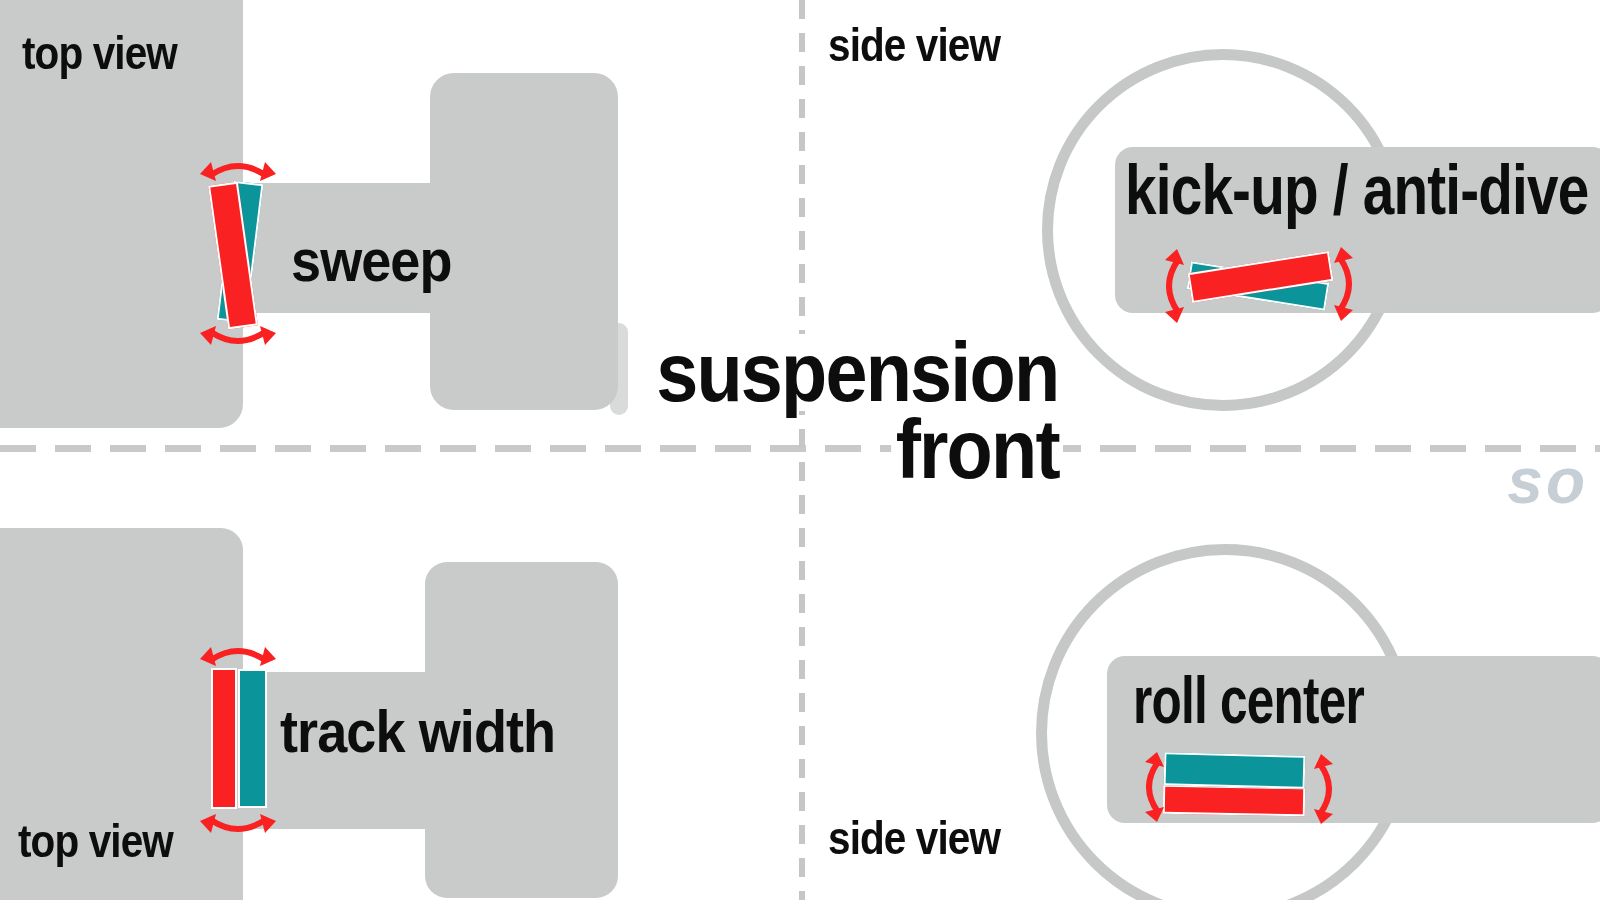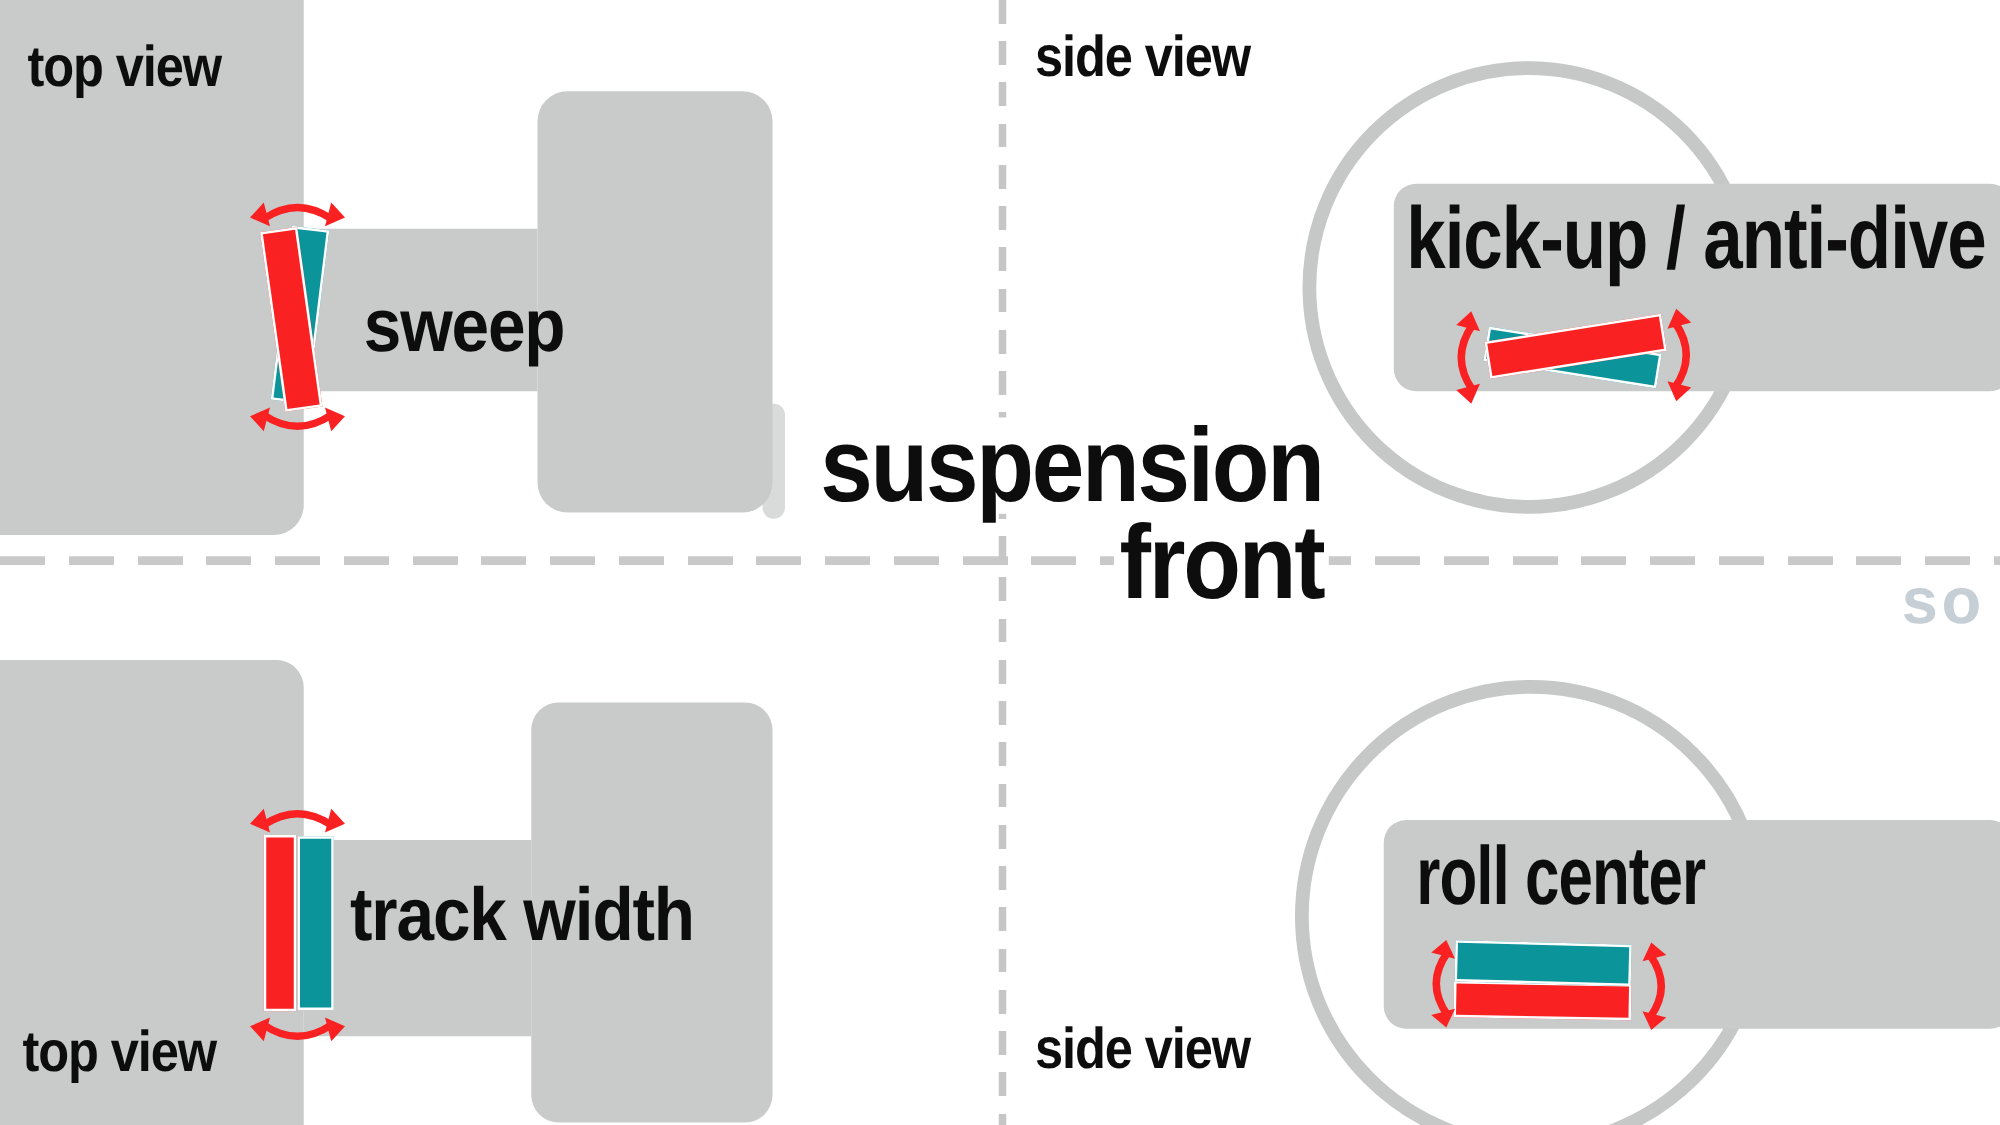--- a/index.html
+++ b/index.html
@@ -54,21 +54,21 @@
   .cap-track{left:280px;top:697px;}
   .platecap{transform-origin:left top;}
   .cap-kick{left:1125px;top:150px;font-size:70px;transform:scaleX(.81);}
   .cap-roll{left:1133px;top:662px;font-size:66px;transform:scaleX(.75);}
   .title{right:537px;top:334px;z-index:7;text-align:right;color:#0d0d0d;
     font-weight:700;font-size:84px;line-height:77px;letter-spacing:-2px;}
   .title .tline{display:block;}
   .title .tline span{display:inline-block;background:#fff;padding:0 5px;
     transform:scaleX(.9);transform-origin:right center;}
   .watermark{right:12px;top:455px;z-index:3;text-align:right;color:#c6ced6;
-    font-weight:700;font-size:52px;line-height:53px;letter-spacing:3px;}
+    font-weight:700;font-style:italic;font-size:64px;line-height:53px;letter-spacing:3px;}
   .watermark div{white-space:nowrap;}
 </style>
 </head>
 <body>
 
 <div class="abs dash-h"></div>
 <div class="abs dash-v"></div>
 
 <div class="abs gray block-tl"></div>
 <div class="abs gray arm-tl"></div>

